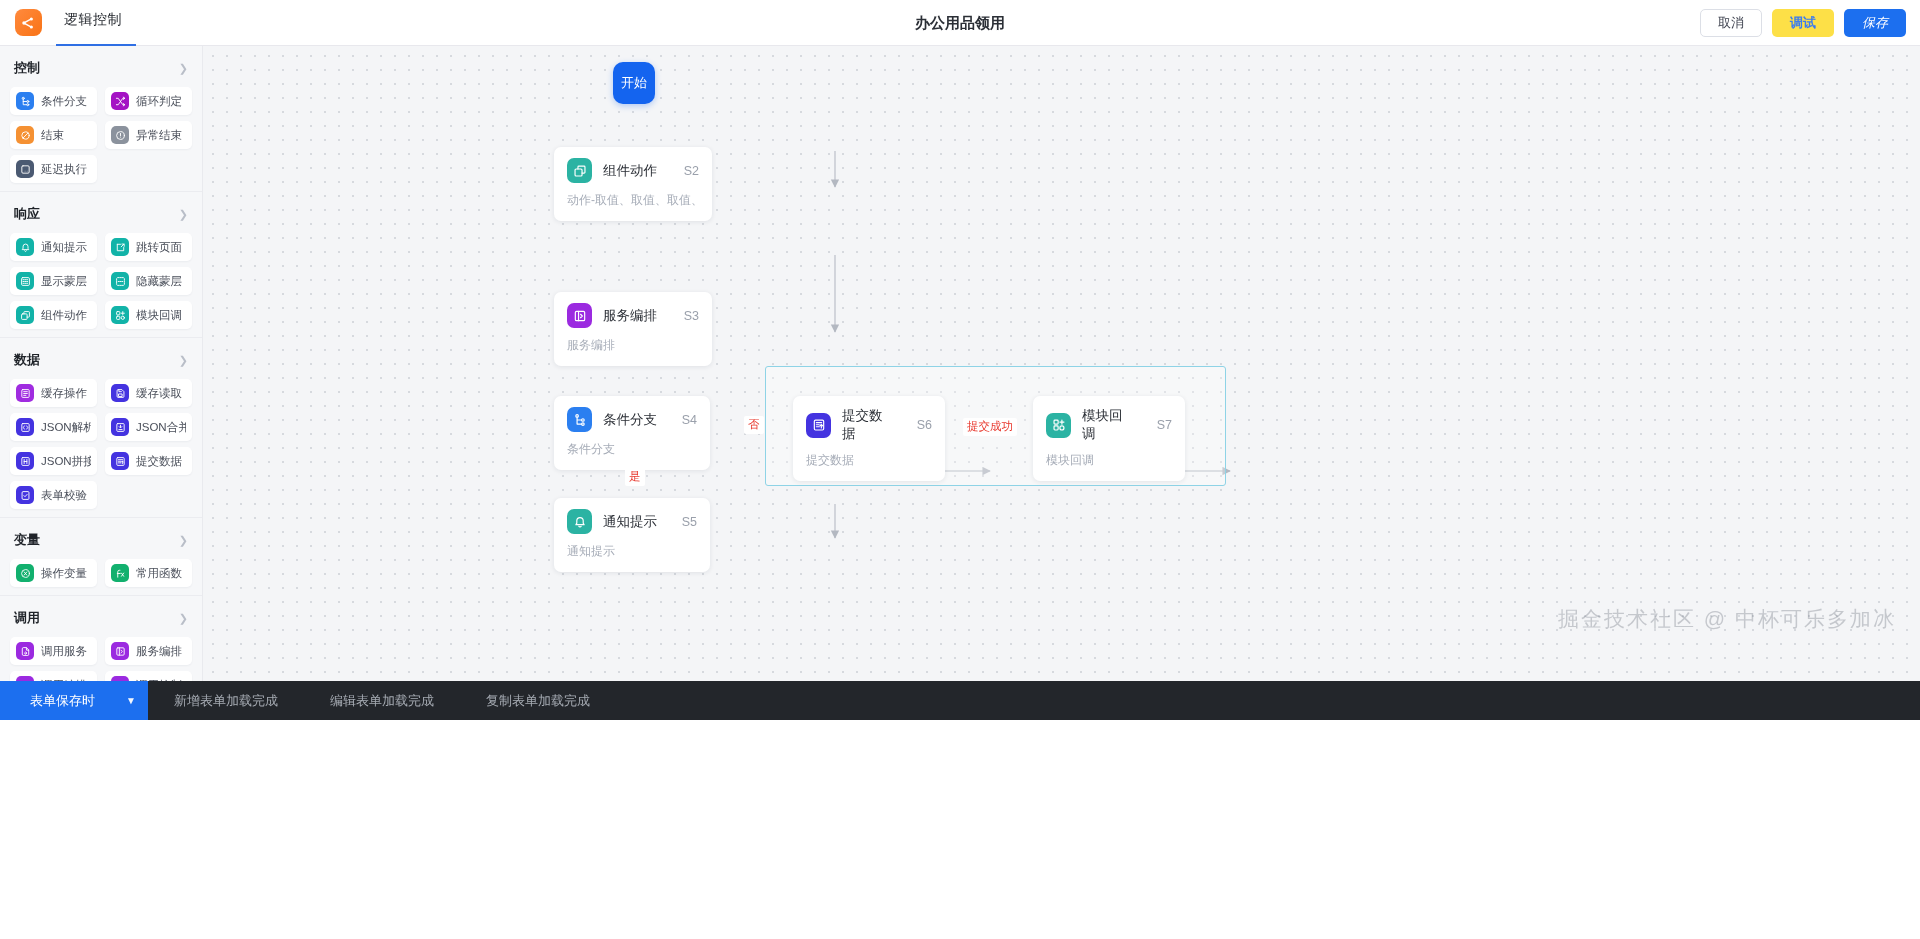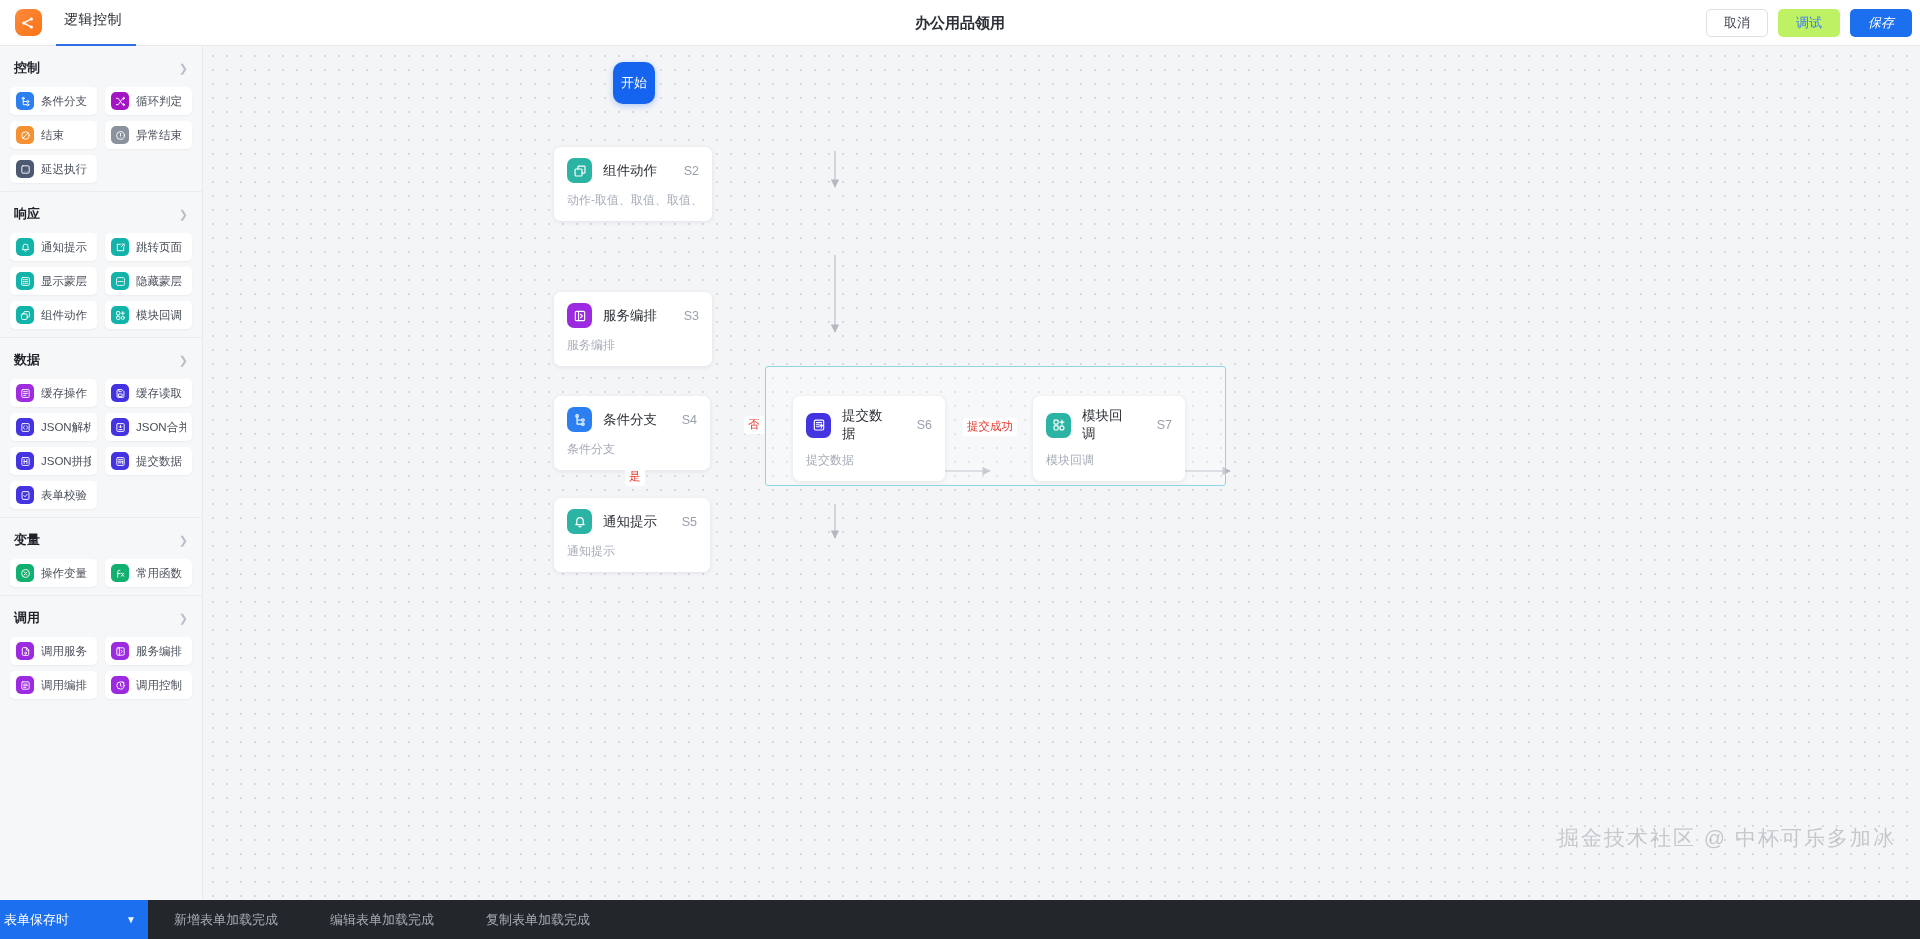--- a/index.html
+++ b/index.html
@@ -1,21 +1,21 @@
 <!DOCTYPE html>
 <html><head>
 <meta charset="utf-8">
 <style>
   * { box-sizing: border-box; margin: 0; padding: 0; }
   html, body {
     width: 1920px; height: 939px;
     font-family: "Liberation Sans", "DejaVu Sans", sans-serif;
     background: #ffffff; overflow: hidden;
   }
-  .app { position: relative; width: 1920px; height: 939px; display: flex; flex-direction: column; }
+  .app { position: relative; width: 1920px; height: 720px; display: flex; flex-direction: column; }
 
   
   .topbar {
     height: 46px; flex: 0 0 46px; background: #ffffff;
     border-bottom: 1px solid #e8e8ed;
     display: flex; align-items: center; position: relative; z-index: 30;
   }
   .logo-wrap { width: 56px; display: flex; align-items: center; justify-content: center; }
   .logo {
     width: 27px; height: 27px; border-radius: 8px;
@@ -32,27 +32,27 @@
     padding: 0 14px 0 8px; border-bottom: 2px solid #2f6fe4;
     margin-bottom: -1px;
   }
   .center-title {
     position: absolute; left: 0; right: 0; top: 0; height: 46px;
     display: flex; align-items: center; justify-content: center;
     font-size: 15px; color: #2b2f36; pointer-events: none; font-weight: bold;
   }
   .topbar-actions {
     margin-left: auto; display: flex; align-items: center; gap: 10px;
-    padding-right: 8px; z-index: 5;
+    padding-right: 14px; z-index: 5;
   }
   .btn { height: 28px; padding: 0 17px; border-radius: 5px; font-size: 13px;
          display: flex; align-items: center; justify-content: center; cursor: pointer;
          border: 1px solid transparent; white-space: nowrap; }
   .btn-cancel { background: #fff; border-color: #dcdfe6; color: #3f4350; }
-  .btn-debug  { background: #bef264; color: #3a7bf0; }
+  .btn-debug  { background: #fde047; color: #3a7bf0; font-weight: bold; }
   .btn-save   { background: #1c6fef; color: #fff; font-style: italic; }
 
   
   .body { flex: 1; display: flex; min-height: 0; position: relative; }
 
   
   .sidebar {
     width: 203px; flex: 0 0 203px; background: #f6f7f9;
     border-right: 1px solid #e9eaee;
     display: flex; flex-direction: column; overflow: hidden;
@@ -140,21 +140,21 @@
   }
 
   
   .bottombar {
     height: 39px; flex: 0 0 39px; background: #23262b;
     display: flex; align-items: stretch; position: relative; z-index: 20;
   }
   .bb-active {
     background: #1c6fef; color: #ffffff; font-size: 13px; min-width: 148px;
     display: flex; align-items: center; justify-content: space-between;
-    padding: 0 12px 0 4px; gap: 14px; cursor: pointer;
+    padding: 0 12px 0 30px; gap: 14px; cursor: pointer;
   }
   .bb-active .caret { font-size: 10px; opacity: .95; }
   .bb-item {
     color: #a7acb4; font-size: 13px; display: flex; align-items: center;
     padding: 0 26px; cursor: pointer; white-space: nowrap;
   }
 </style>
 </head>
 <body>
 

